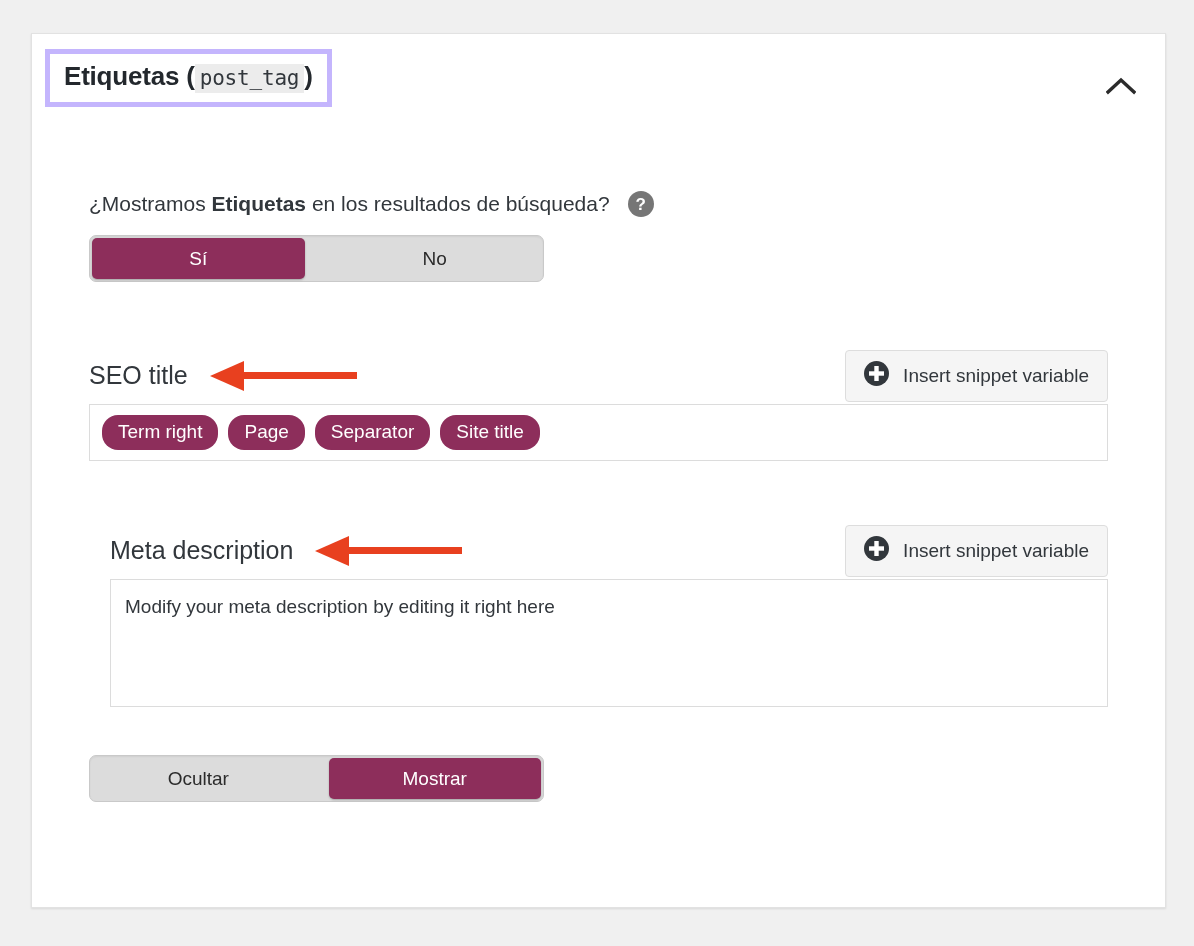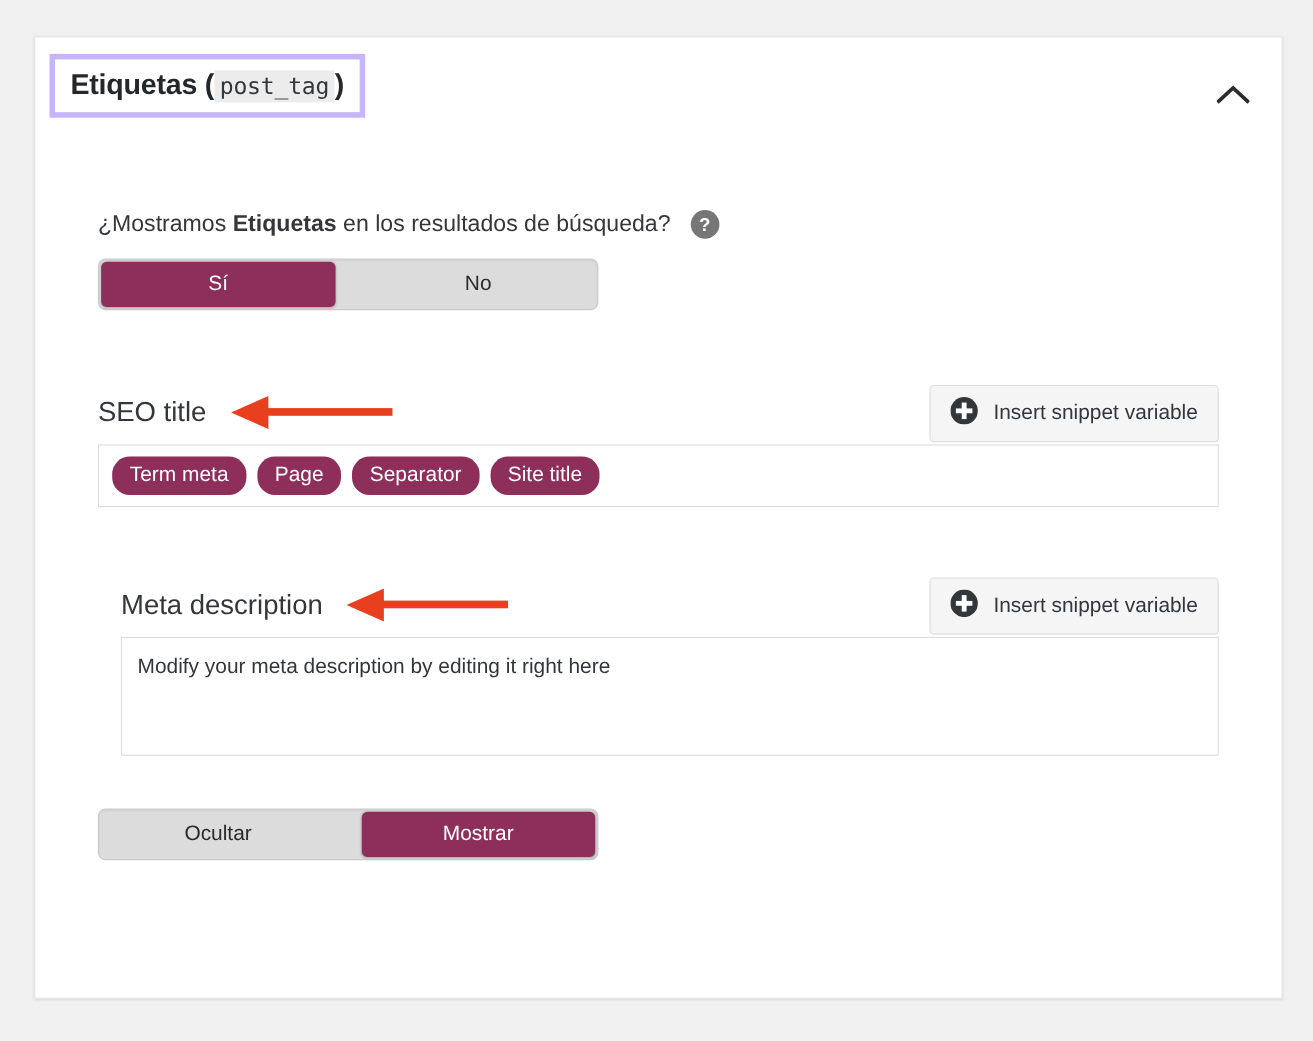--- a/index.html
+++ b/index.html
@@ -200,21 +200,21 @@
     font-size: 19px;
     padding: 6px 16px 7px 16px;
     line-height: 1.15;
     white-space: nowrap;
     cursor: pointer;
   }
 
   .meta-textarea {
     border: 1px solid #dcdcdc;
     background: #ffffff;
-    height: 108px;
+    height: 128px;
     padding: 14px 14px 0 14px;
     box-sizing: border-box;
     font-size: 19px;
     color: #32373c;
     line-height: 1.35;
     cursor: text;
   }
 
   
   .bottom-block { margin-top: 48px; }
@@ -272,21 +272,21 @@
               <circle cx="12.5" cy="12.5" r="12.5" fill="#32373c"></circle>
               <rect x="10.3" y="5" width="4.4" height="15" fill="#ffffff"></rect>
               <rect x="5" y="10.3" width="15" height="4.4" fill="#ffffff"></rect>
             </svg>
           </span>
           <span>Insert snippet variable</span>
         </button>
       </div>
 
       <div class="tag-field">
-        <span class="tag">Term meta</span>
+        <span class="tag">Term right</span>
         <span class="tag">Page</span>
         <span class="tag">Separator</span>
         <span class="tag">Site title</span>
       </div>
     </div>
 
     <div class="field-block meta">
       <div class="field-head">
         <div class="field-label-wrap">
           <div class="field-label">Meta description</div>

